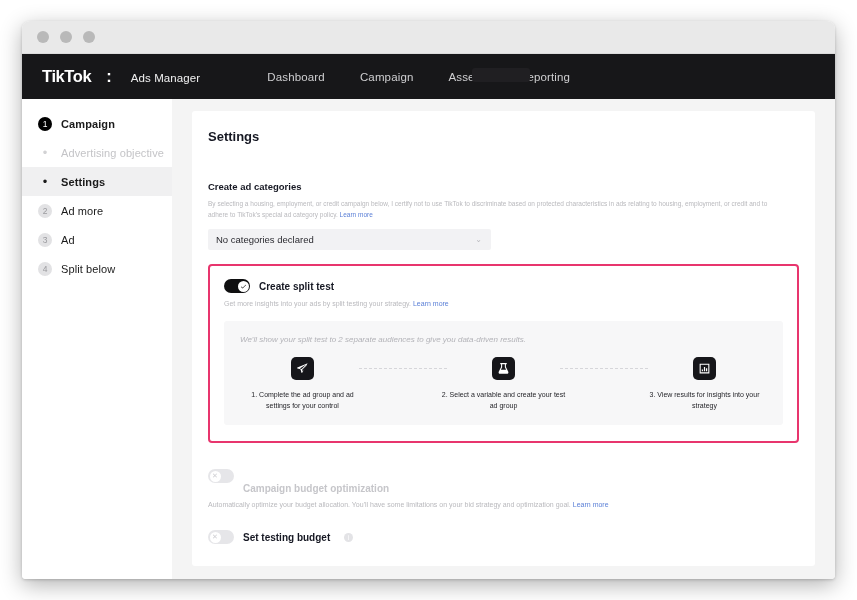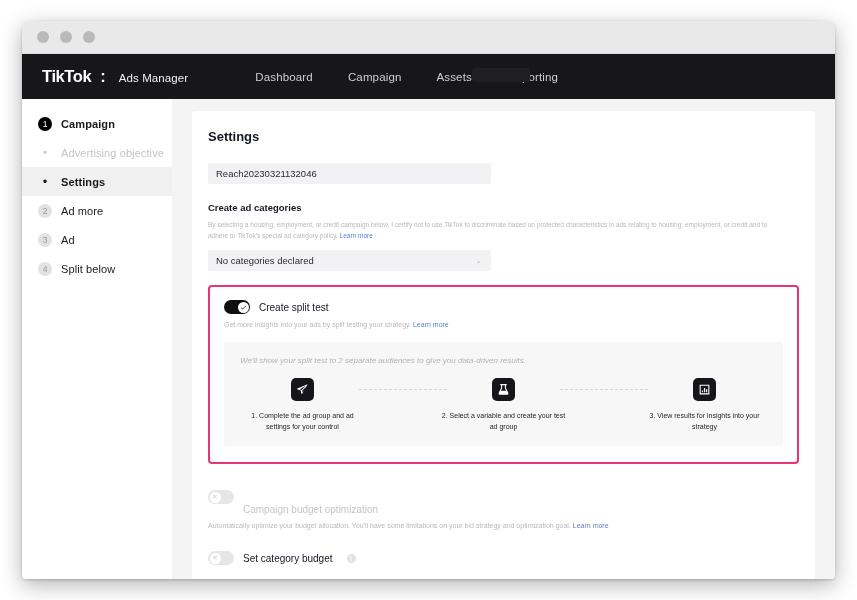--- a/index.html
+++ b/index.html
@@ -31,21 +31,21 @@
   .dot { width: 12px; height: 12px; border-radius: 50%; background: #b9b9b9; }
 
   
   .topnav {
     height: 45px;
     background: #171719;
     display: flex; align-items: center;
     padding-left: 20px;
     position: relative;
   }
-  .brand { display: flex; align-items: baseline; gap: 9px; }
+  .brand { display: flex; align-items: baseline; gap: 15px; }
   .brand-tiktok {
     color: #ffffff; font-size: 16.5px; font-weight: bold;
     letter-spacing: -0.4px;
   }
   .brand-colon { color: #ffffff; font-size: 16.5px; font-weight: bold; margin-right: 4px;}
   .brand-sub { color: #f0f0f0; font-size: 11.5px; font-weight: 500; letter-spacing: 0.1px; }
   .nav-links { display: flex; align-items: center; margin-left: 67px; gap: 35px; }
   .nav-link {
     color: #cfcfd1; font-size: 11.5px; letter-spacing: 0.15px;
     cursor: pointer; white-space: nowrap;
@@ -156,21 +156,21 @@
   }
   .toggle.on .knob svg { width: 7px; height: 7px; }
   .toggle.off { background: #e6e6e9; }
   .toggle.off .knob {
     position: absolute; left: 1.5px; top: 1.5px;
     width: 11px; height: 11px; border-radius: 50%;
     background: #ffffff;
     display: flex; align-items: center; justify-content: center;
     color: #cfcfd3; font-size: 7px;
   }
-  .toggle-label { font-size: 10px; font-weight: normal; color: #161823; }
+  .toggle-label { font-size: 10px; font-weight: bold; color: #161823; }
   .toggle-label.muted { color: #c6c6ca; margin-top: 24px; }
   .toggle-sub {
     font-size: 7px; color: #b9b9bd; margin-top: 6px; margin-left: 0px;
     line-height: 1.5;
   }
 
   
   .info-panel {
     background: #f7f7f8;
     border-radius: 3px;
@@ -263,21 +263,20 @@
         <div class="badge-num muted">4</div>
         <span class="side-label">Split below</span>
       </div>
     </div>
 
     <div class="main">
       <div class="card">
 
         <div class="card-title">Settings</div>
 
-        <input class="text-input" value="Reach20230321132046" style="">
 
         <div class="section-gap"></div>
 
         <div class="field-label">Create ad categories</div>
         <div class="legalese">
           <span>By selecting a housing, employment, or credit campaign below, I certify not to use TikTok to discriminate based on protected characteristics in ads relating to housing, employment, or credit and to adhere to TikTok's special ad category policy.</span>
           <span class="link">Learn more</span>
         </div>
         <div class="select-box">
           <span>No categories declared</span>
@@ -358,21 +357,21 @@
             <span class="link">Learn more</span>
           </div>
         </div>
 
         
         <div class="budget-block">
           <div class="toggle-row">
             <div class="toggle off">
               <div class="knob">✕</div>
             </div>
-            <span class="toggle-label">Set category budget</span>
+            <span class="toggle-label">Set testing budget</span>
             <div class="info-circle">i</div>
           </div>
         </div>
 
       </div>
 
     </div>
   </div>
 </div>
 

